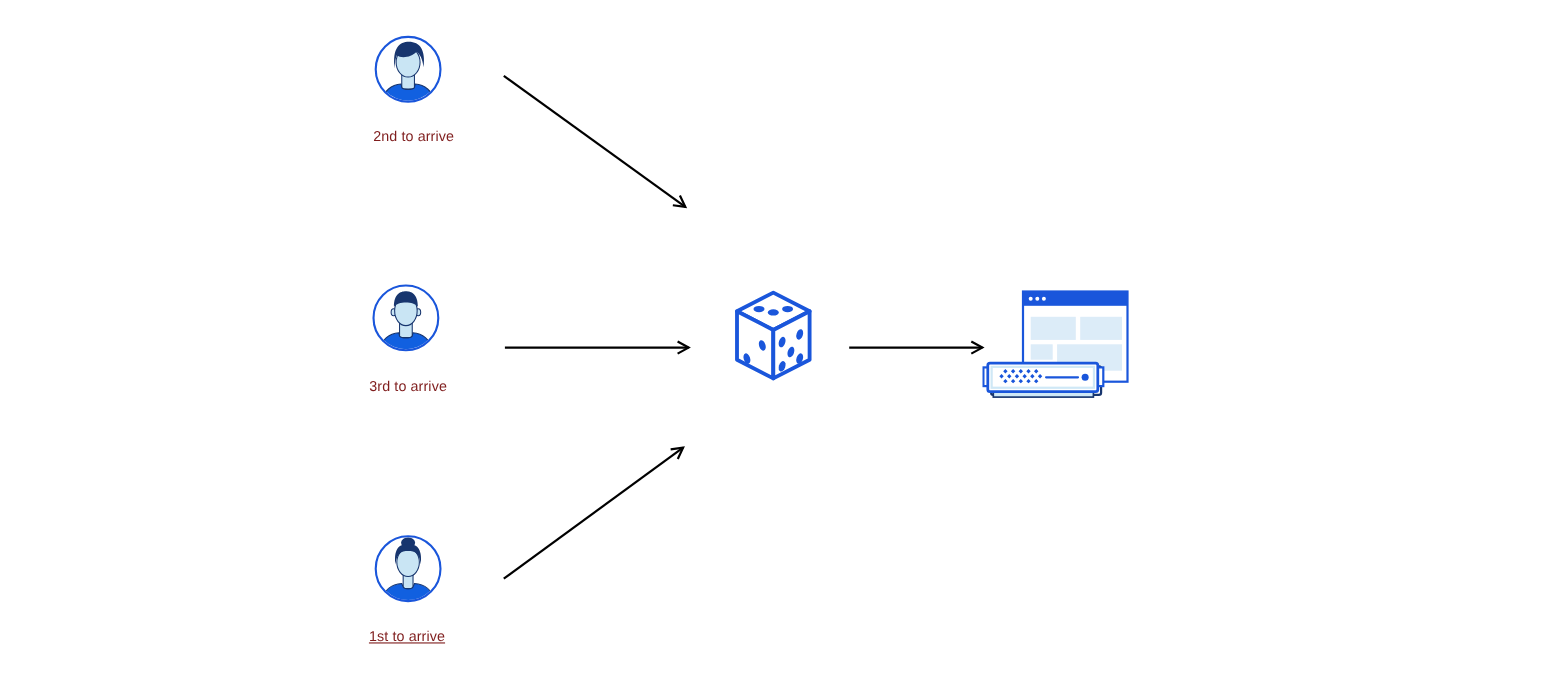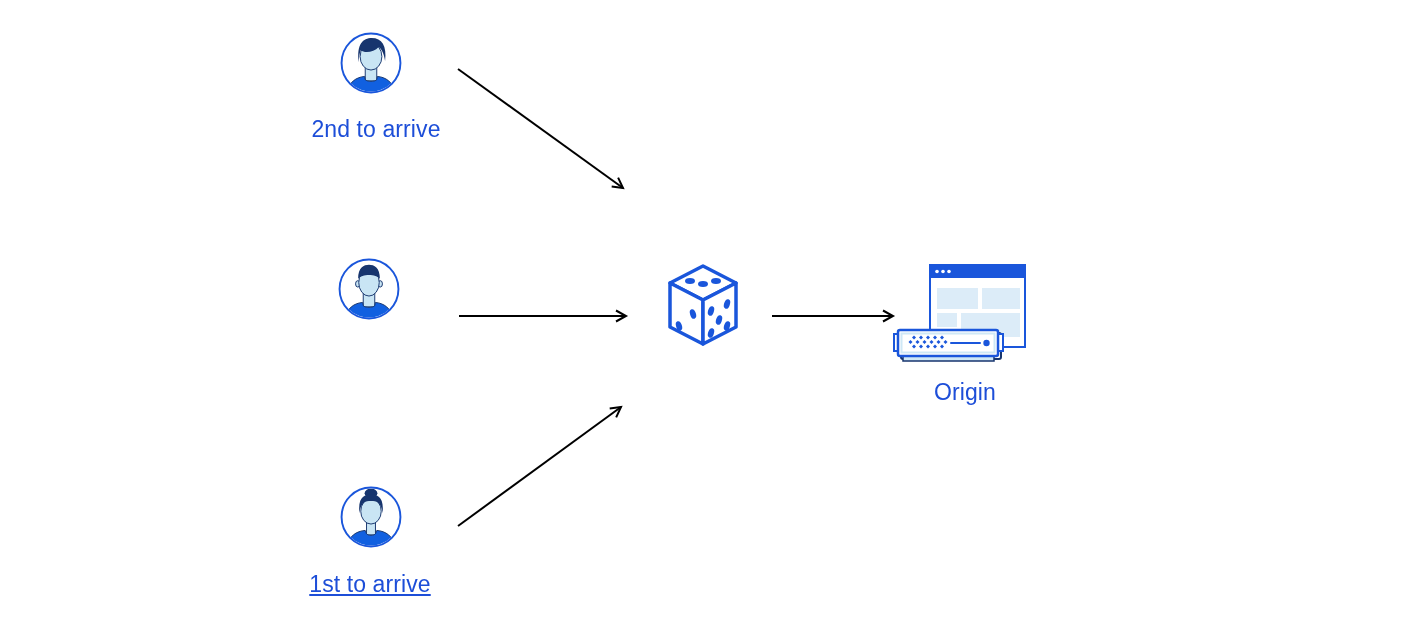--- a/index.html
+++ b/index.html
@@ -1,19 +1,19 @@
 <!DOCTYPE html>
 <html style="--accent-blue: #1a56db; --shirt-blue: #1160e0; --dark-navy: #17356e; --skin-blue: #c9e5f4; --panel-blue: #dcecf8; --trim-blue: #cfe8f6; --arrow-black: #000000; --background: #ffffff;"><head>
 <meta charset="utf-8">
 <style>
   html,body{margin:0;padding:0;background:#fff;}
   body{font-family:"Liberation Sans","DejaVu Sans",sans-serif;}
   #canvas{position:relative;width:1405px;height:633px;background:var(--background,#fff);overflow:hidden;}
   .abs{position:absolute;}
-  .node-label{position:absolute;text-align:center;font-size:23px;letter-spacing:.1px;color:#1d4ed8;}
+  .node-label{position:absolute;text-align:center;font-size:13px;letter-spacing:.1px;color:#7f1d1d;}
   
   .ring{fill:none;stroke:var(--accent-blue);stroke-width:3;}
   .ring-bg{fill:#ffffff;}
   .hair{fill:var(--dark-navy);}
   .skin{fill:var(--skin-blue);stroke:var(--dark-navy);stroke-width:1.5;}
   .shirt{fill:var(--shirt-blue);stroke:var(--dark-navy);stroke-width:1.5;}
   
   .die-face{fill:#ffffff;stroke:var(--accent-blue);stroke-width:3.5;stroke-linejoin:round;}
   .die-dot{fill:var(--accent-blue);}
   
@@ -75,20 +75,21 @@
     <g clip-path="url(#clipB)">
       <path class="skin" d="M41,52 L41,78 L59,78 L59,52 Z"></path>
       <path class="shirt" d="M12,100 C14,79 28,72 40,71 L41,76 C44,79.5 56,79.5 59,76 L60,71 C72,72 86,79 88,100 Z"></path>
       <ellipse class="skin" cx="32.5" cy="42" rx="3.5" ry="5"></ellipse>
       <ellipse class="skin" cx="67.5" cy="42" rx="3.5" ry="5"></ellipse>
       <ellipse class="skin" cx="50" cy="40" rx="16" ry="21"></ellipse>
       <path class="hair" d="M33,34 C33,16 42,12 50,12 C58,12 67,16 67,34 C61,26 39,26 33,34 Z"></path>
     </g>
     <circle class="ring" cx="50" cy="50" r="46"></circle>
   </svg>
+  <div class="node-label" style="left:271px;top:343px;width:200px;">3rd to arrive</div>
 
   <svg class="abs" style="left:339px;top:485px;" width="64" height="64" viewBox="0 0 100 100">
     <defs>
         <clipPath id="clipC">
           <circle cx="50" cy="50" r="44.5"></circle>
         </clipPath>
       </defs>
     <circle class="ring-bg" cx="50" cy="50" r="46"></circle>
     <g clip-path="url(#clipC)">
       <path class="skin" d="M43,52 L43,78 L57,78 L57,52 Z"></path>
@@ -137,15 +138,14 @@
       <rect class="srv-tab" x="1" y="76" width="6" height="17"></rect>
       <rect class="srv-tab" x="104" y="76" width="6" height="17"></rect>
       <rect class="srv-base" x="10" y="98" width="91" height="5"></rect>
       <rect class="srv-body" x="5" y="72" width="100" height="26" rx="2"></rect>
       <rect class="srv-trim" x="8.5" y="75.5" width="93" height="19"></rect>
       <path class="srv-dotfill" d="M21,77.5 L23,79.5 L21,81.5 L19,79.5 Z M28,77.5 L30,79.5 L28,81.5 L26,79.5 Z M35,77.5 L37,79.5 L35,81.5 L33,79.5 Z M42,77.5 L44,79.5 L42,81.5 L40,79.5 Z M49,77.5 L51,79.5 L49,81.5 L47,79.5 Z M17.5,82 L19.5,84 L17.5,86 L15.5,84 Z M24.5,82 L26.5,84 L24.5,86 L22.5,84 Z M31.5,82 L33.5,84 L31.5,86 L29.5,84 Z M38.5,82 L40.5,84 L38.5,86 L36.5,84 Z M45.5,82 L47.5,84 L45.5,86 L43.5,84 Z M52.5,82 L54.5,84 L52.5,86 L50.5,84 Z M21,86.5 L23,88.5 L21,90.5 L19,88.5 Z M28,86.5 L30,88.5 L28,90.5 L26,88.5 Z M35,86.5 L37,88.5 L35,90.5 L33,88.5 Z M42,86.5 L44,88.5 L42,90.5 L40,88.5 Z M49,86.5 L51,88.5 L49,90.5 L47,88.5 Z"></path>
       <line class="srv-line" x1="58" y1="85" x2="87" y2="85"></line>
       <circle class="srv-dotfill" cx="93.5" cy="85" r="3.2"></circle>
     </g>
   </svg>
-  <div class="node-label" style="left:865px;top:379px;width:200px;">Origin</div>
 
 </div>
 
 </body></html>

